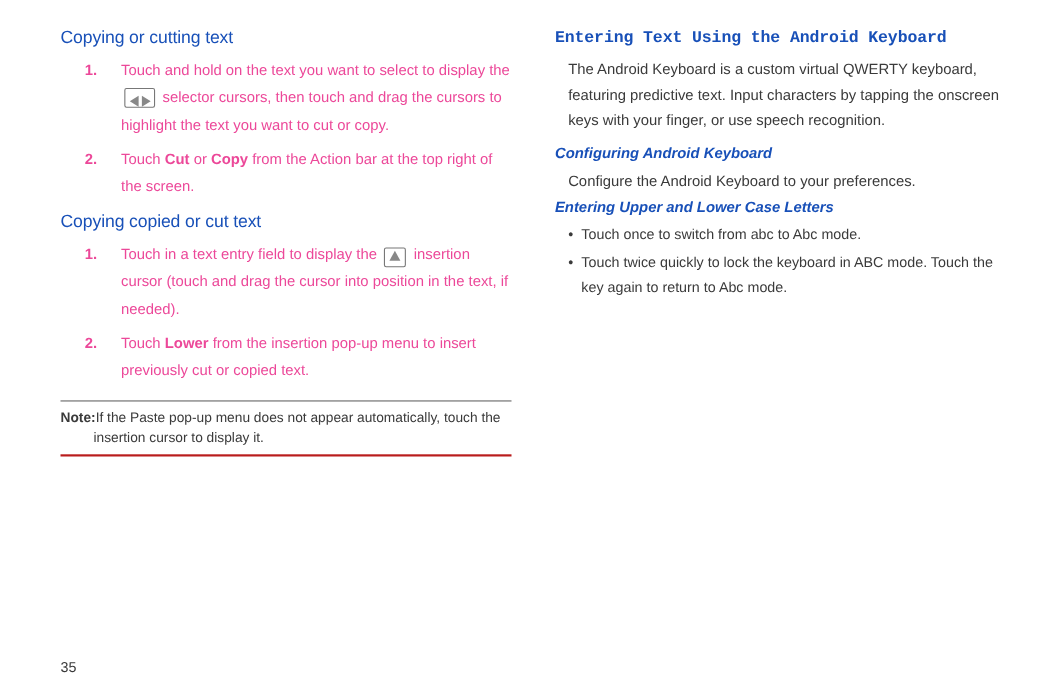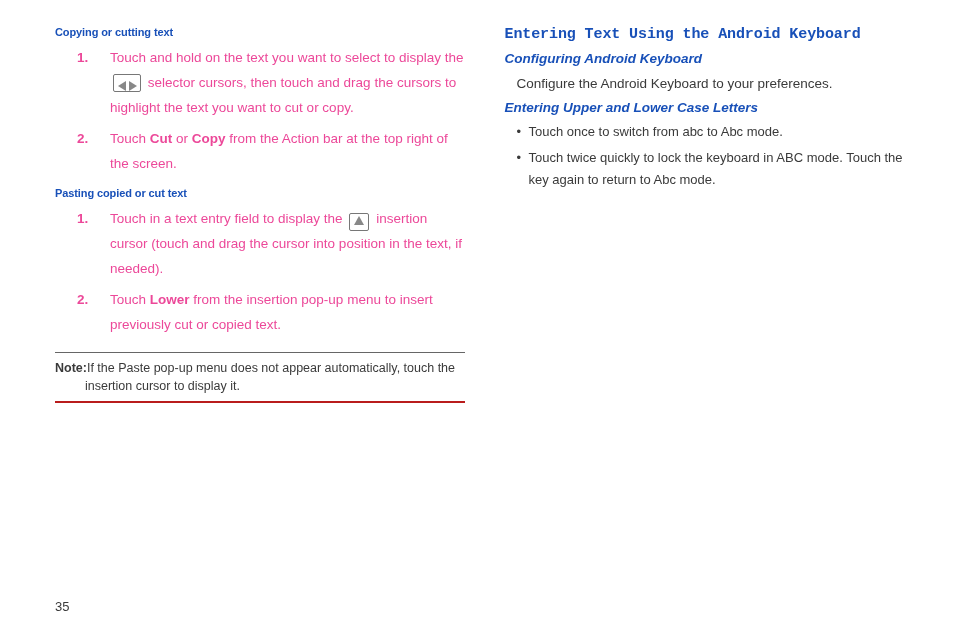--- a/index.html
+++ b/index.html
@@ -15,22 +15,22 @@
     display: flex;
     padding: 26px 40px 30px 55px;
     gap: 40px;
   }
   .col {
     flex: 1;
     min-width: 0;
   }
   .h3 {
     color: #1850b8;
-    font-weight: bold;
-    font-size: 11px;
+    font-weight: normal;
+    font-size: 16px;
     margin-bottom: 8px;
     letter-spacing: -0.1px;
   }
   .h2 {
     color: #1850b8;
     font-weight: bold;
     font-size: 15px;
     margin-bottom: 8px;
     letter-spacing: -0.1px;
     font-family: Liberation Mono, monospace;
@@ -159,40 +159,41 @@
         <span>Touch and hold on the text you want to select to display the </span><span class="icon-box"><span class="cursor-icons">
               <span class="triangle tri-right"></span>
               <span class="triangle tri-left"></span>
             </span></span><span> selector cursors, then touch and drag the cursors to highlight the text you want to cut or copy.</span>
       </li>
       <li>
         <span>Touch </span><b class="inline">Cut</b><span> or </span><b class="inline">Copy</b><span> from the Action bar at the top right of the screen.</span>
       </li>
     </ol>
 
-    <div class="h3">Pasting copied or cut text</div>
+    <div class="h3">Copying copied or cut text</div>
     <ol>
       <li>
         <span>Touch in a text entry field to display the </span><span class="icon-box small"><span class="insert-cursor">
               <span class="pin"></span>
             </span></span><span> insertion cursor (touch and drag the cursor into position in the text, if needed).</span>
       </li>
       <li>
         <span>Touch </span><b class="inline">Lower</b><span> from the insertion pop-up menu to insert previously cut or copied text.</span>
       </li>
     </ol>
 
     <div class="note">
       <strong>Note:</strong>
       <span class="note-body">If the Paste pop-up menu does not appear automatically, touch the insertion cursor to display it.</span>
     </div>
   </div>
 
   <div class="col">
     <div class="h2">Entering Text Using the Android Keyboard</div>
+    <div class="body-text">The Android Keyboard is a custom virtual QWERTY keyboard, featuring predictive text. Input characters by tapping the onscreen keys with your finger, or use speech recognition.</div>
 
     <div class="h4">Configuring Android Keyboard</div>
     <div class="body-text" style="margin-bottom:4px">Configure the Android Keyboard to your preferences.</div>
 
     <div class="h4">Entering Upper and Lower Case Letters</div>
     <ul class="bullets">
       <li>Touch once to switch from abc to Abc mode.</li>
       <li>Touch twice quickly to lock the keyboard in ABC mode. Touch the key again to return to Abc mode.</li>
     </ul>
   </div>

